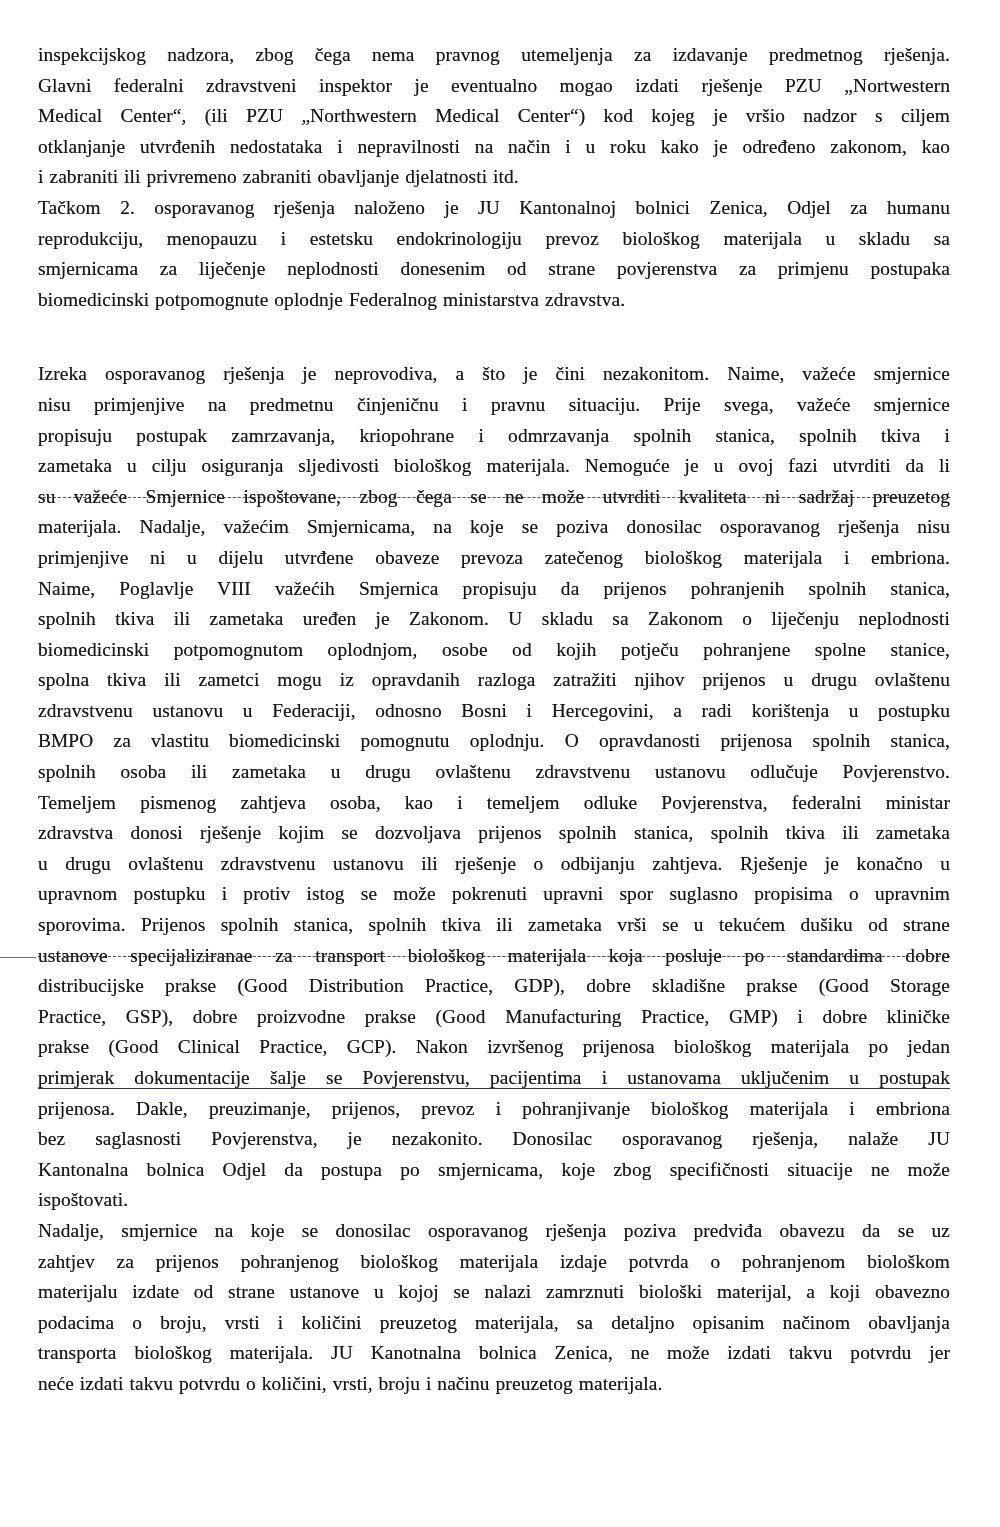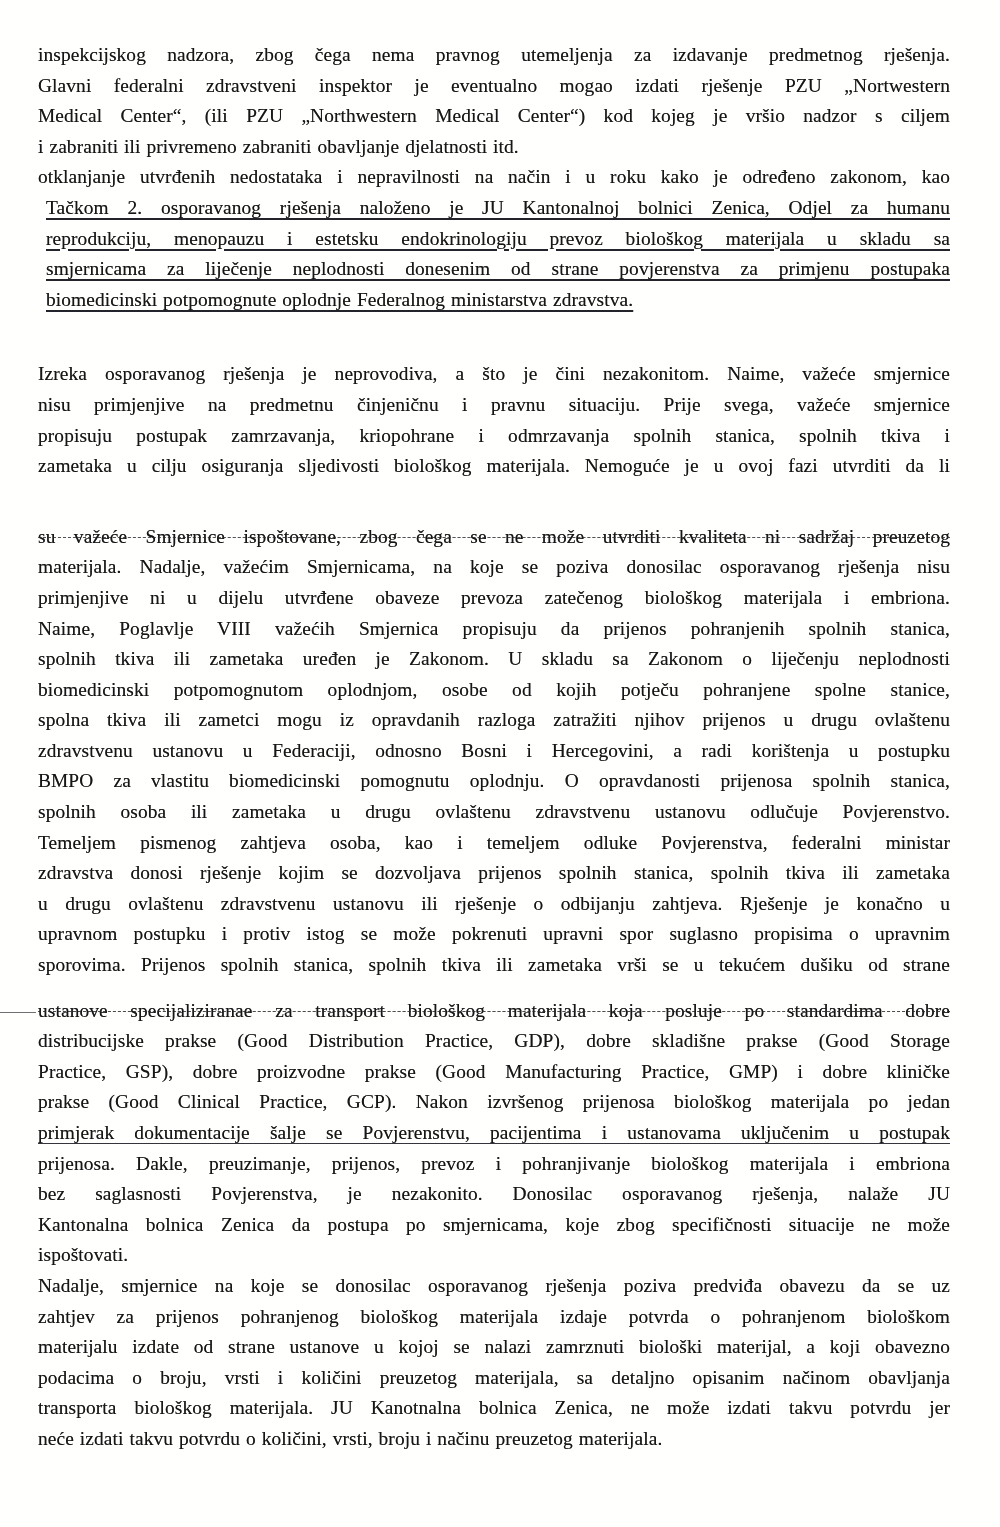--- a/index.html
+++ b/index.html
@@ -31,41 +31,37 @@
     text-align-last: justify;
     white-space: normal;
     text-shadow: 0 0 0.5px rgba(10,10,10,0.55);
     position: relative;
   }
   .line.no-just {
     text-align-last: left;
   }
   
   .para.underlined .line {
-    text-decoration: underline;
     text-decoration-thickness: 1.6px;
     text-underline-offset: 4px;
     text-decoration-color: #23232b;
-    margin-left: 8px;
   }
   
   .line.strike-dashed {
     text-decoration: line-through;
     text-decoration-style: dashed;
     text-decoration-thickness: 1.2px;
     text-decoration-color: rgba(55,55,60,0.6);
-    margin-top: 40px;
   }
   
   .line.strike-solid {
     text-decoration: line-through;
     text-decoration-style: dashed;
     text-decoration-thickness: 1.3px;
     text-decoration-color: rgba(50,50,55,0.65);
-    margin-top: 15px;
   }
   .line.extend-left::before {
     content: "";
     position: absolute;
     left: -38px;
     top: calc(50% + 1px);
     width: 36px;
     border-top: 1.6px solid rgba(50,50,55,0.7);
   }
   
@@ -81,22 +77,22 @@
 </style>
 </head>
 <body>
 
 <div class="page">
   <div id="doc-body">
       <p class="para">
         <span class="line">inspekcijskog nadzora, zbog čega nema pravnog utemeljenja za izdavanje predmetnog rješenja.</span>
         <span class="line">Glavni federalni zdravstveni inspektor je eventualno mogao izdati rješenje PZU „Nortwestern</span>
         <span class="line">Medical Center“, (ili PZU „Northwestern Medical Center“) kod kojeg je vršio nadzor s ciljem</span>
+        <span class="line">otklanjanje utvrđenih nedostataka i nepravilnosti na način i u roku kako je određeno zakonom, kao</span>
         <span class="line no-just">i zabraniti ili privremeno zabraniti obavljanje djelatnosti itd.</span>
-        <span class="line">otklanjanje utvrđenih nedostataka i nepravilnosti na način i u roku kako je određeno zakonom, kao</span>
       </p>
       <p class="para underlined">
         <span class="line">Tačkom 2. osporavanog rješenja naloženo je JU Kantonalnoj bolnici Zenica, Odjel za humanu</span>
         <span class="line">reprodukciju, menopauzu i estetsku endokrinologiju prevoz biološkog materijala u skladu sa</span>
         <span class="line">smjernicama za liječenje neplodnosti donesenim od strane povjerenstva za primjenu postupaka</span>
         <span class="line no-just">biomedicinski potpomognute oplodnje Federalnog ministarstva zdravstva.</span>
       </p>
       <div class="gap"></div>
       <p class="para">
         <span class="line">Izreka osporavanog rješenja je neprovodiva, a što je čini nezakonitom. Naime, važeće smjernice</span>
@@ -118,21 +114,21 @@
         <span class="line">u drugu ovlaštenu zdravstvenu ustanovu ili rješenje o odbijanju zahtjeva. Rješenje je konačno u</span>
         <span class="line">upravnom postupku i protiv istog se može pokrenuti upravni spor suglasno propisima o upravnim</span>
         <span class="line">sporovima. Prijenos spolnih stanica, spolnih tkiva ili zametaka vrši se u tekućem dušiku od strane</span>
         <span class="line strike-solid extend-left">ustanove specijaliziranae za transport biološkog materijala koja posluje po standardima dobre</span>
         <span class="line">distribucijske prakse (Good Distribution Practice, GDP), dobre skladišne prakse (Good Storage</span>
         <span class="line">Practice, GSP), dobre proizvodne prakse (Good Manufacturing Practice, GMP) i dobre kliničke</span>
         <span class="line">prakse (Good Clinical Practice, GCP). Nakon izvršenog prijenosa biološkog materijala po jedan</span>
         <span class="line pen-underline">primjerak dokumentacije šalje se Povjerenstvu, pacijentima i ustanovama uključenim u postupak</span>
         <span class="line">prijenosa. Dakle, preuzimanje, prijenos, prevoz i pohranjivanje biološkog materijala i embriona</span>
         <span class="line">bez saglasnosti Povjerenstva, je nezakonito. Donosilac osporavanog rješenja, nalaže JU</span>
-        <span class="line">Kantonalna bolnica Zenica da postupa po smjernicama, koje zbog specifičnosti situacije ne može</span>
+        <span class="line">Kantonalna bolnica Odjel da postupa po smjernicama, koje zbog specifičnosti situacije ne može</span>
         <span class="line no-just">ispoštovati.</span>
       </p>
       <p class="para">
         <span class="line">Nadalje, smjernice na koje se donosilac osporavanog rješenja poziva predviđa obavezu da se uz</span>
         <span class="line">zahtjev za prijenos pohranjenog biološkog materijala izdaje potvrda o pohranjenom biološkom</span>
         <span class="line">materijalu izdate od strane ustanove u kojoj se nalazi zamrznuti biološki materijal, a koji obavezno</span>
         <span class="line">podacima o broju, vrsti i količini preuzetog materijala, sa detaljno opisanim načinom obavljanja</span>
         <span class="line">transporta biološkog materijala. JU Kanotnalna bolnica Zenica, ne može izdati takvu potvrdu jer</span>
         <span class="line no-just">neće izdati takvu potvrdu o količini, vrsti, broju i načinu preuzetog materijala.</span>
       </p>

